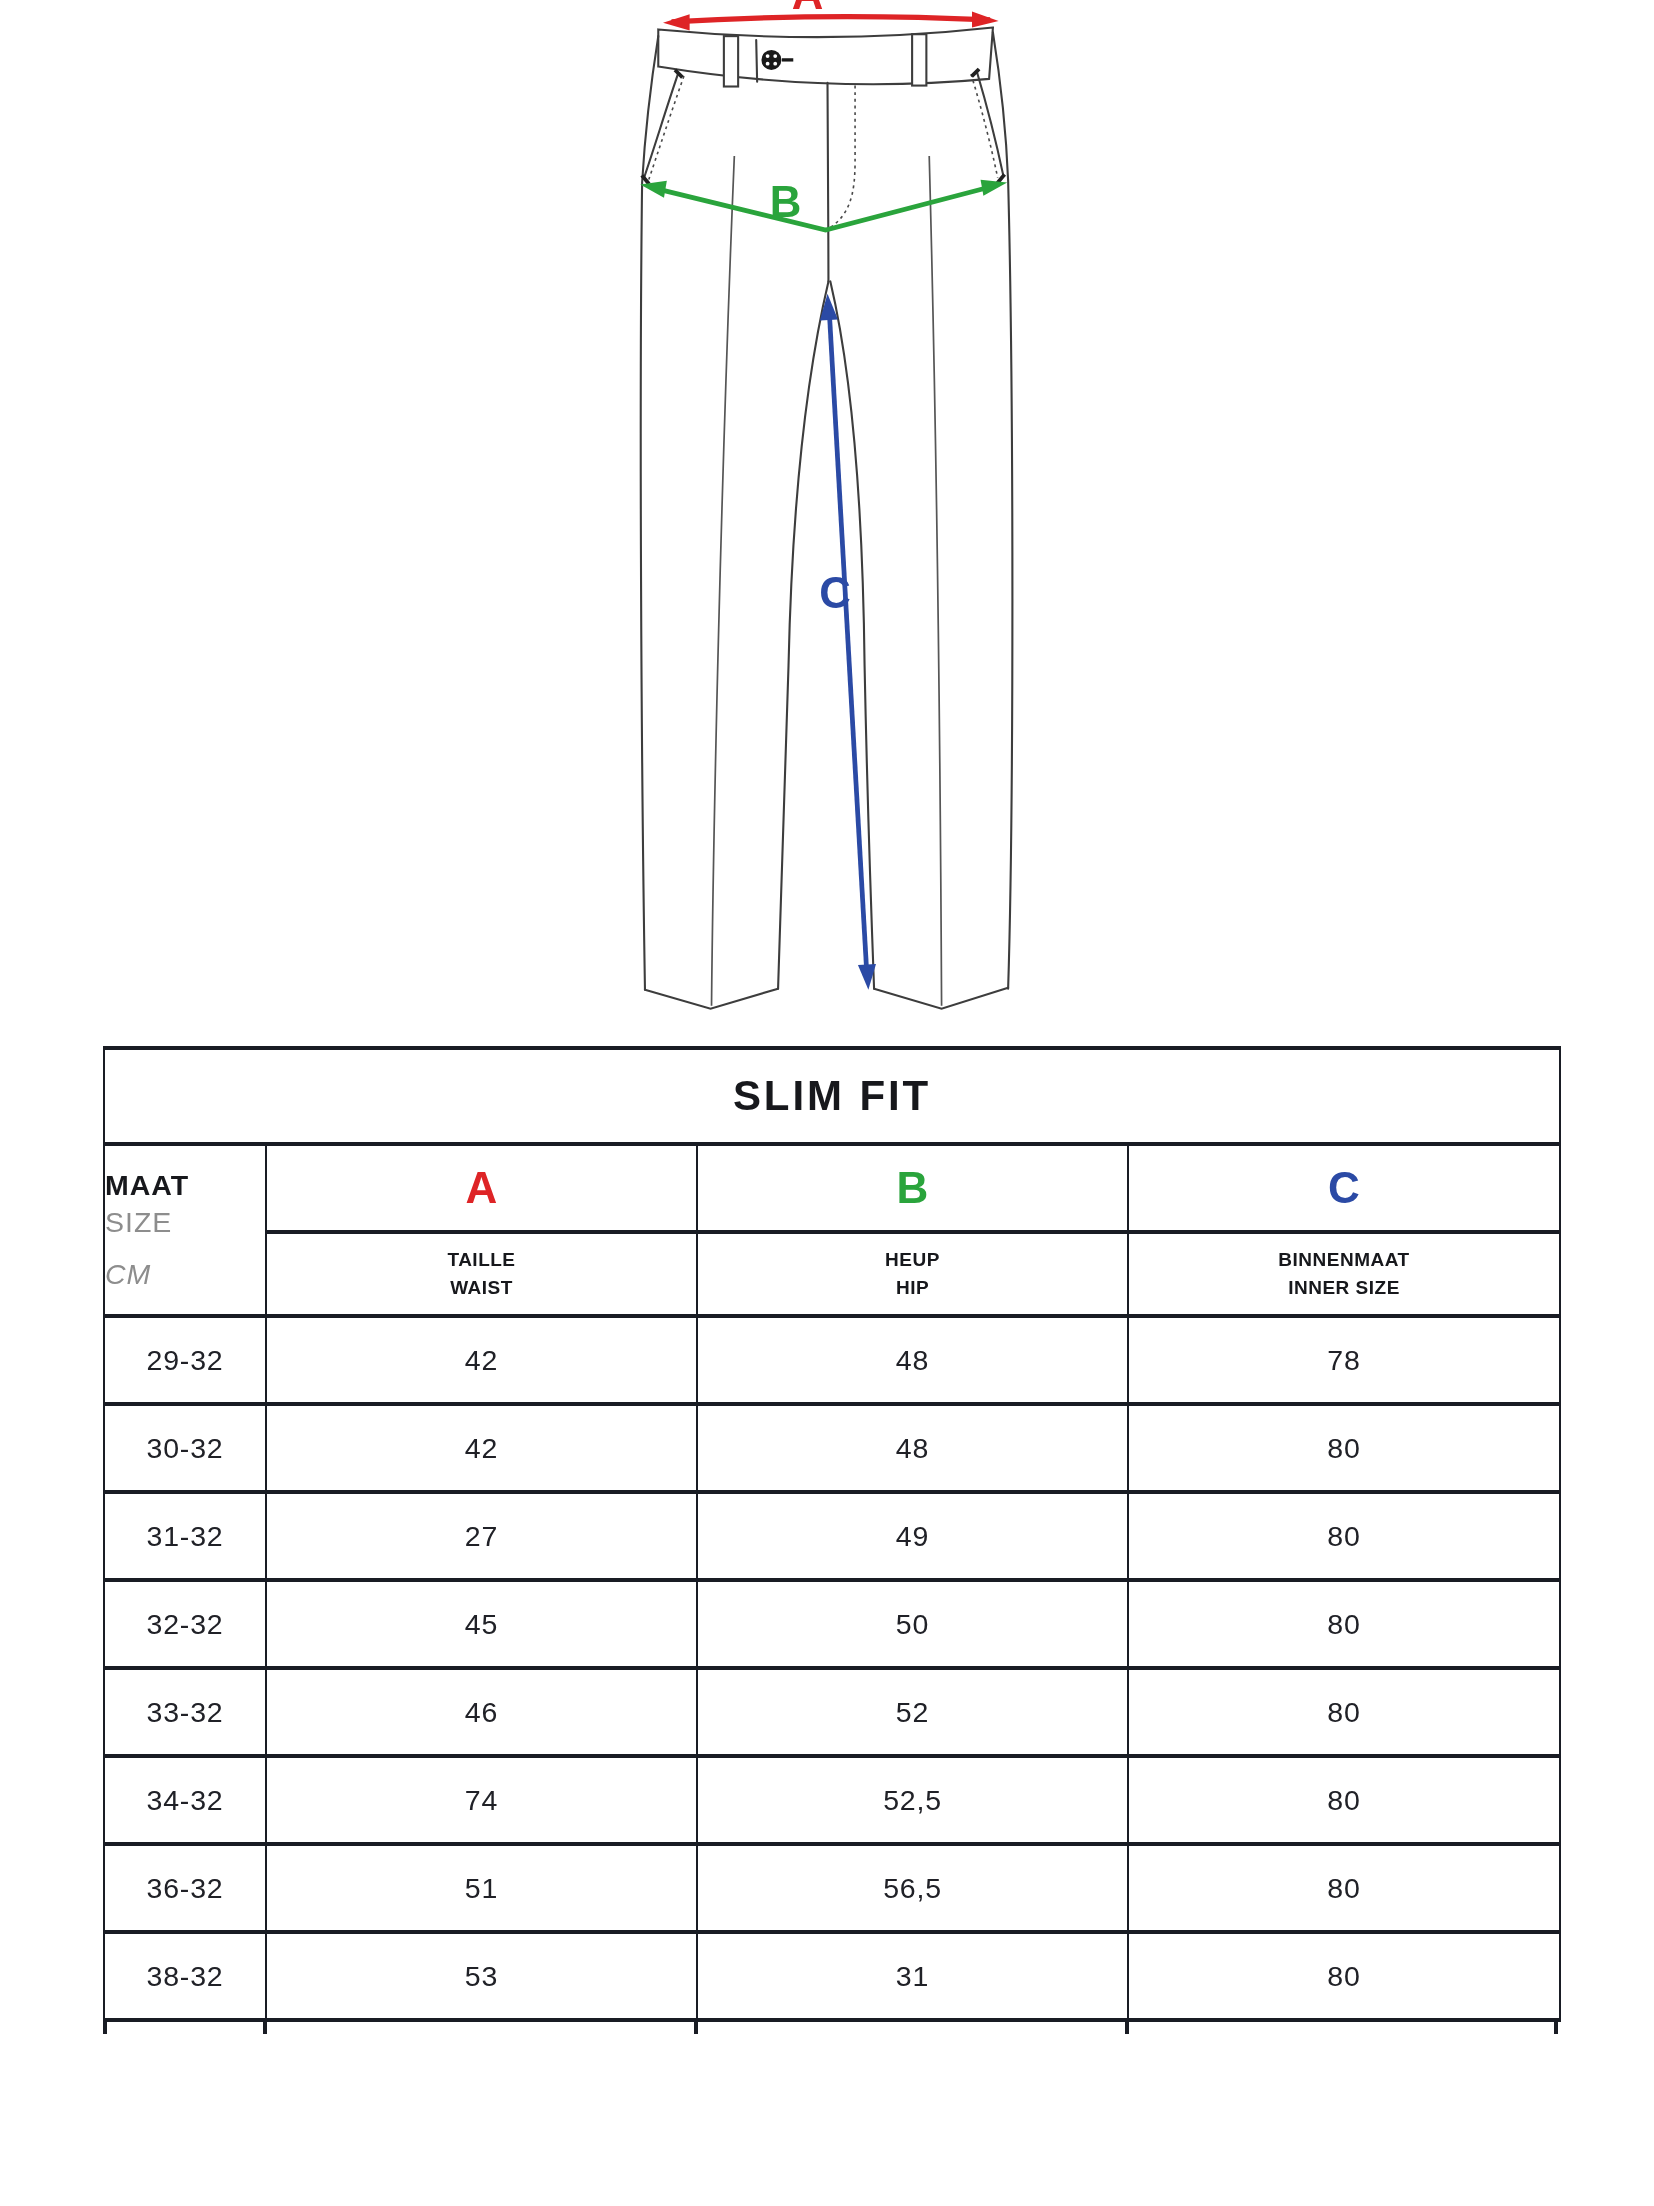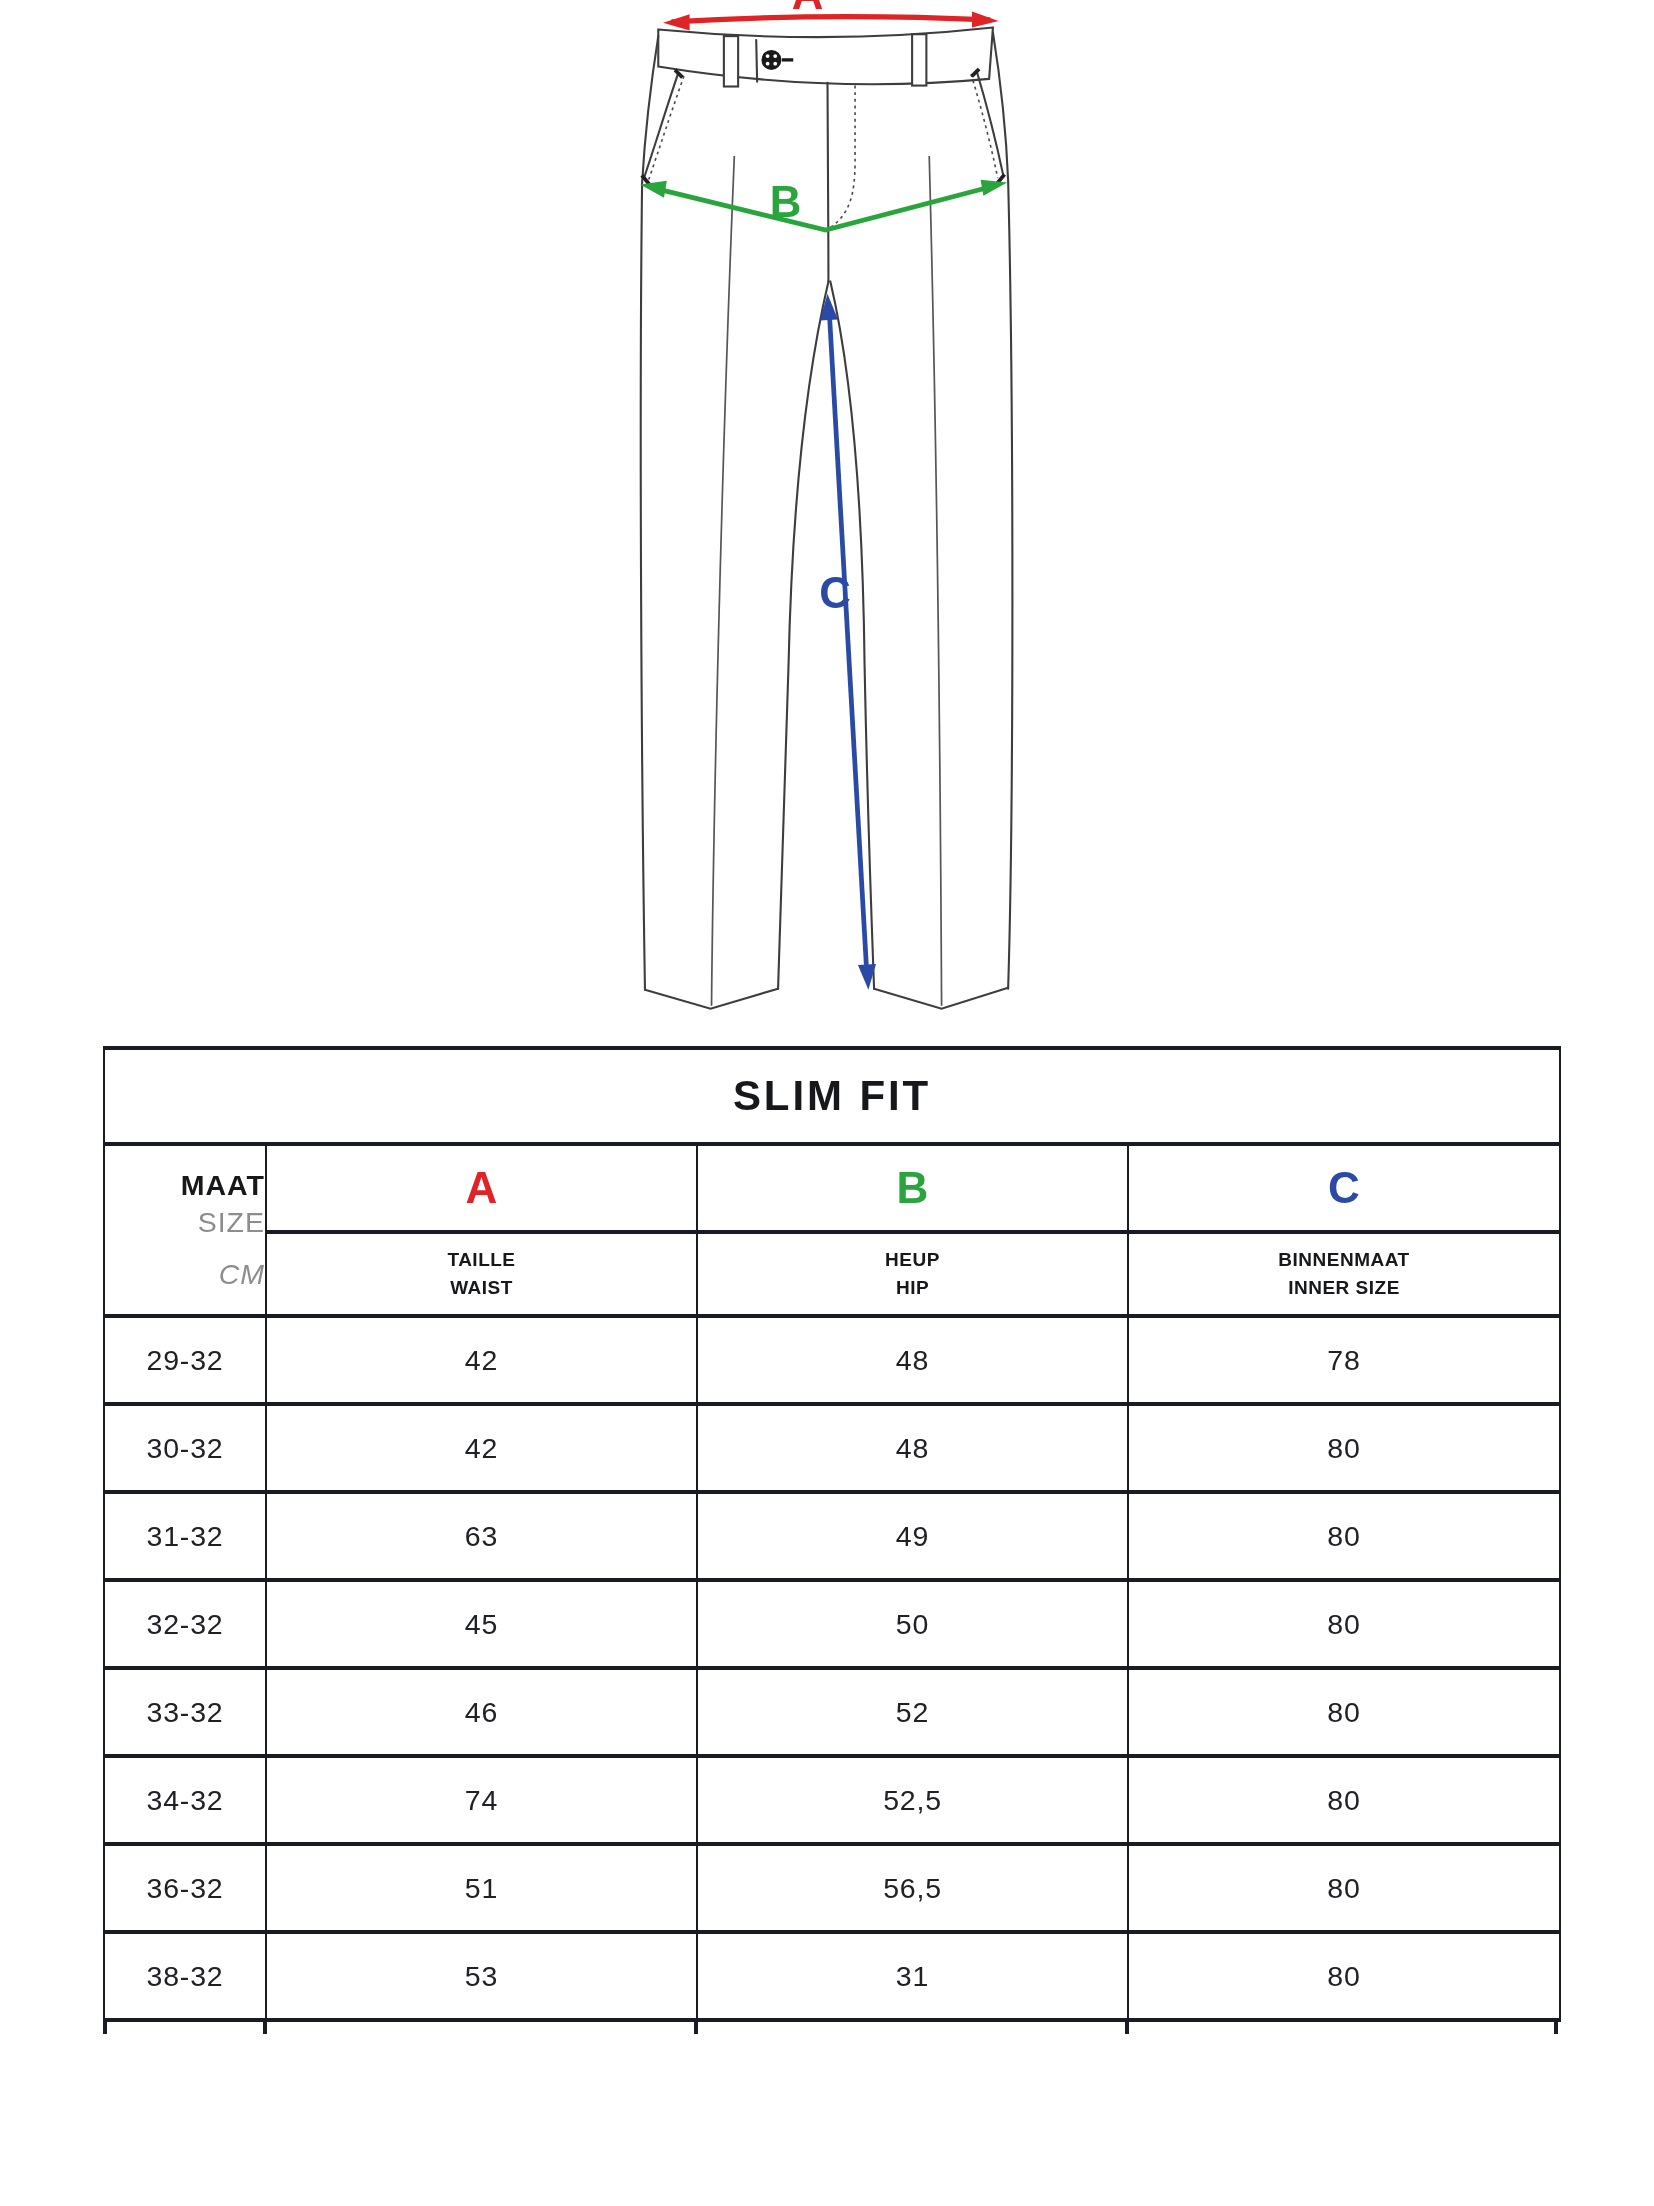--- a/index.html
+++ b/index.html
@@ -32,21 +32,21 @@
     border:2.9px solid var(--bc);
     border-top-width:4.8px;border-bottom-width:4.8px;
     padding:0;vertical-align:middle;background:#fff;
   }
   tr.title-row td{height:92px;font-size:42px;font-weight:700;letter-spacing:2.9px;}
   tr.letters-row td.letter{height:84px;font-size:44px;font-weight:700;}
   td.letter-a{color:var(--red);}
   td.letter-b{color:var(--green);}
   td.letter-c{color:var(--blue);}
   td.corner-cell{font-size:28.5px;line-height:1.3;}
-  .corner-inner{display:flex;flex-direction:column;align-items:flex-end;justify-content:center;}
+  .corner-inner{display:flex;flex-direction:column;align-items:flex-start;justify-content:center;}
   .corner-maat{font-weight:700;letter-spacing:1px;color:var(--ink);}
   .corner-size{font-weight:400;letter-spacing:1px;color:var(--gray);}
   .corner-cm{font-weight:400;letter-spacing:1px;color:var(--gray);margin-top:15px;font-style:italic;}
   tr.names-row td{height:80px;font-size:19px;font-weight:700;line-height:1.45;letter-spacing:0.5px;}
   tr.data-row td{height:84px;font-size:28.5px;font-weight:400;letter-spacing:0.8px;color:#202127;}
   .stub{position:absolute;top:2022px;width:3.8px;height:12.4px;background:var(--bc);}
   .stub-1{left:103px;}
   .stub-2{left:263px;}
   .stub-3{left:694px;}
   .stub-4{left:1125px;}
@@ -169,21 +169,21 @@
         <td>78</td>
       </tr>
       <tr class="data-row">
         <td>30-32</td>
         <td>42</td>
         <td>48</td>
         <td>80</td>
       </tr>
       <tr class="data-row">
         <td>31-32</td>
-        <td>63</td>
+        <td>27</td>
         <td>49</td>
         <td>80</td>
       </tr>
       <tr class="data-row">
         <td>32-32</td>
         <td>45</td>
         <td>50</td>
         <td>80</td>
       </tr>
       <tr class="data-row">

